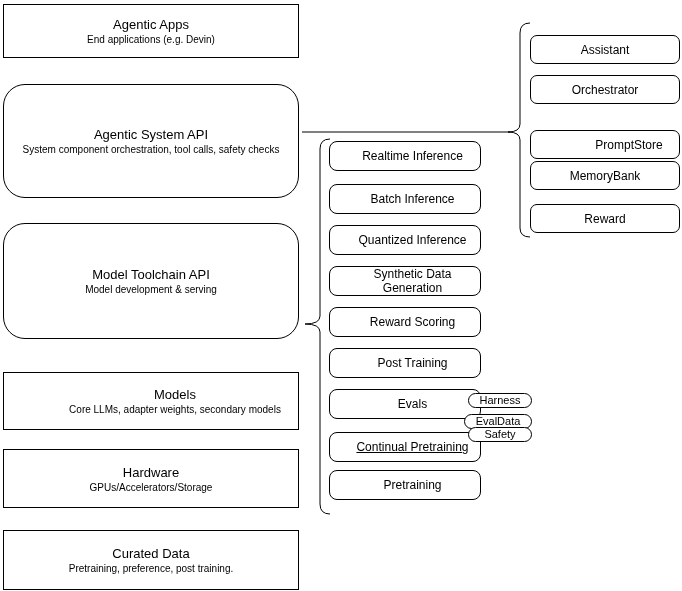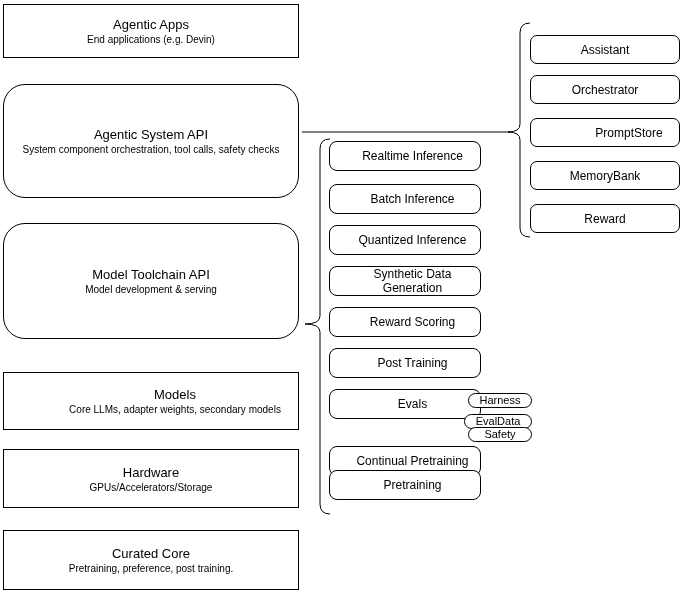--- a/index.html
+++ b/index.html
@@ -52,37 +52,37 @@
     <div class="layer-title">Models</div>
     <div class="layer-sub">Core LLMs, adapter weights, secondary models</div>
   </div>
 
   <div class="node layer" style="top:449px;height:59px;">
     <div class="layer-title">Hardware</div>
     <div class="layer-sub">GPUs/Accelerators/Storage</div>
   </div>
 
   <div class="node layer" style="top:530px;height:60px;">
-    <div class="layer-title">Curated Core</div>
+    <div class="layer-title">Curated Data</div>
     <div class="layer-sub">Pretraining, preference, post training.</div>
   </div>
 
   <div class="node svc" style="top:141px;">Realtime Inference</div>
   <div class="node svc" style="top:184px;">Batch Inference</div>
   <div class="node svc" style="top:225px;">Quantized Inference</div>
   <div class="node svc" style="top:266px;">Synthetic Data Generation</div>
   <div class="node svc" style="top:307px;">Reward Scoring</div>
   <div class="node svc" style="top:348px;">Post Training</div>
   <div class="node svc" style="top:389px;">Evals</div>
-  <div class="node svc" style="top:446px;">Continual Pretraining</div>
+  <div class="node svc" style="top:432px;text-decoration:underline;">Continual Pretraining</div>
   <div class="node svc" style="top:470px;">Pretraining</div>
 
   <div class="node pill" style="left:468px;top:377px;width:64px;">Harness</div>
   <div class="node pill" style="left:464px;top:398px;width:68px;text-align:center;">EvalData</div>
   <div class="node pill" style="left:468px;top:411px;width:64px;">Safety</div>
 
   <div class="node rsvc" style="top:35px;">Assistant</div>
   <div class="node rsvc" style="top:75px;">Orchestrator</div>
-  <div class="node rsvc" style="top:118px;padding-left:48px;">PromptStore</div>
+  <div class="node rsvc" style="top:130px;padding-left:48px;">PromptStore</div>
   <div class="node rsvc" style="top:161px;">MemoryBank</div>
   <div class="node rsvc" style="top:204px;">Reward</div>
 
 </div>
 
 </body></html>

